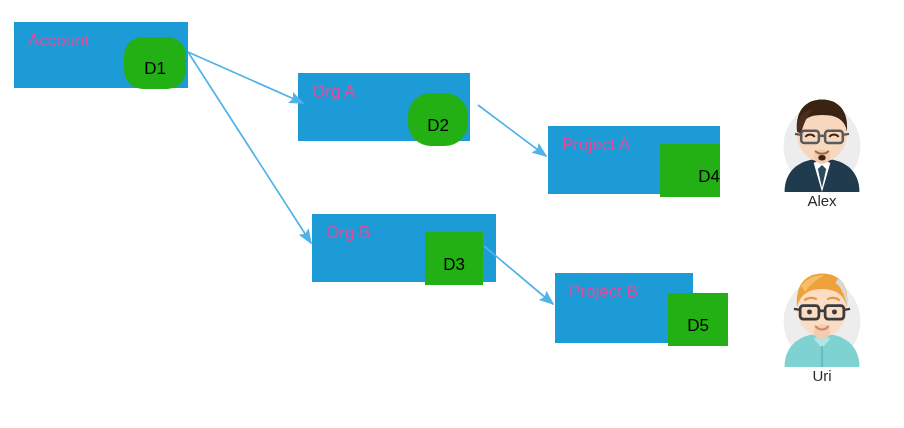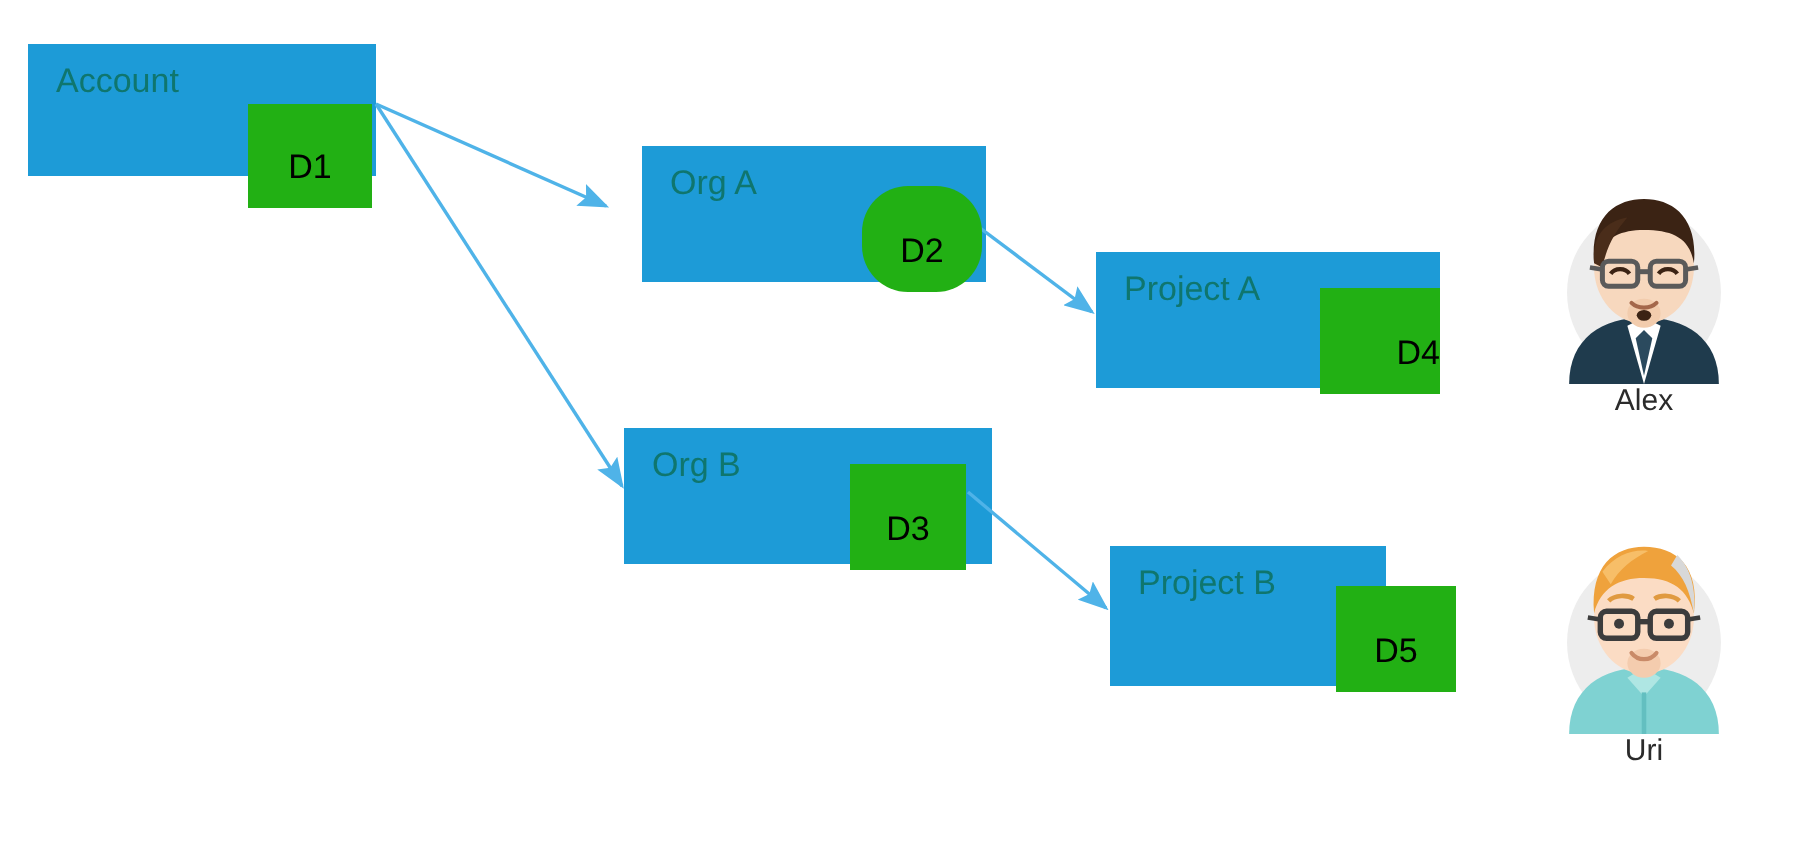--- a/index.html
+++ b/index.html
@@ -27,21 +27,21 @@
     width: 100%;
     height: 100%;
     background: #1D9BD7;
   }
   .node-label {
     position: absolute;
     left: 14px;
     top: 9px;
     font-size: 17px;
     line-height: 20px;
-    color: #0f766e;
+    color: #ec4899;
     white-space: nowrap;
     z-index: 3;
   }
   .badge {
     position: absolute;
     background: #22B014;
     z-index: 2;
     display: flex;
     align-items: center;
     justify-content: center;
@@ -93,26 +93,26 @@
     </defs>
     <line stroke="#4FB3E8" stroke-width="1.7" marker-end="url(#arrowhead)" x1="188" y1="52" x2="303" y2="103"></line>
     <line stroke="#4FB3E8" stroke-width="1.7" marker-end="url(#arrowhead)" x1="188" y1="52" x2="311" y2="243"></line>
     <line stroke="#4FB3E8" stroke-width="1.7" marker-end="url(#arrowhead)" x1="478" y1="105" x2="546" y2="156"></line>
     <line stroke="#4FB3E8" stroke-width="1.7" marker-end="url(#arrowhead)" x1="484" y1="246" x2="553" y2="304"></line>
   </svg>
 
   <div class="node" style="left:14px; top:22px; width:174px; height:66px;">
     <div class="node-body"></div>
     <div class="node-label">Account</div>
-    <div class="badge" style="left:110px; top:30px; width:62px; height:52px;">
+    <div class="badge" style="left:110px; top:15px; width:62px; height:52px;border-radius:19px;">
       <span class="badge-label">D1</span>
     </div>
   </div>
 
-  <div class="node" style="left:321px; top:73px; width:172px; height:68px;">
+  <div class="node" style="left:298px; top:73px; width:172px; height:68px;">
     <div class="node-body"></div>
     <div class="node-label">Org A</div>
     <div class="badge" style="left:110px; top:20px; width:60px; height:53px;border-radius:23px;">
       <span class="badge-label">D2</span>
     </div>
   </div>
 
   <div class="node" style="left:548px; top:126px; width:172px; height:68px;">
     <div class="node-body"></div>
     <div class="node-label">Project A</div>

